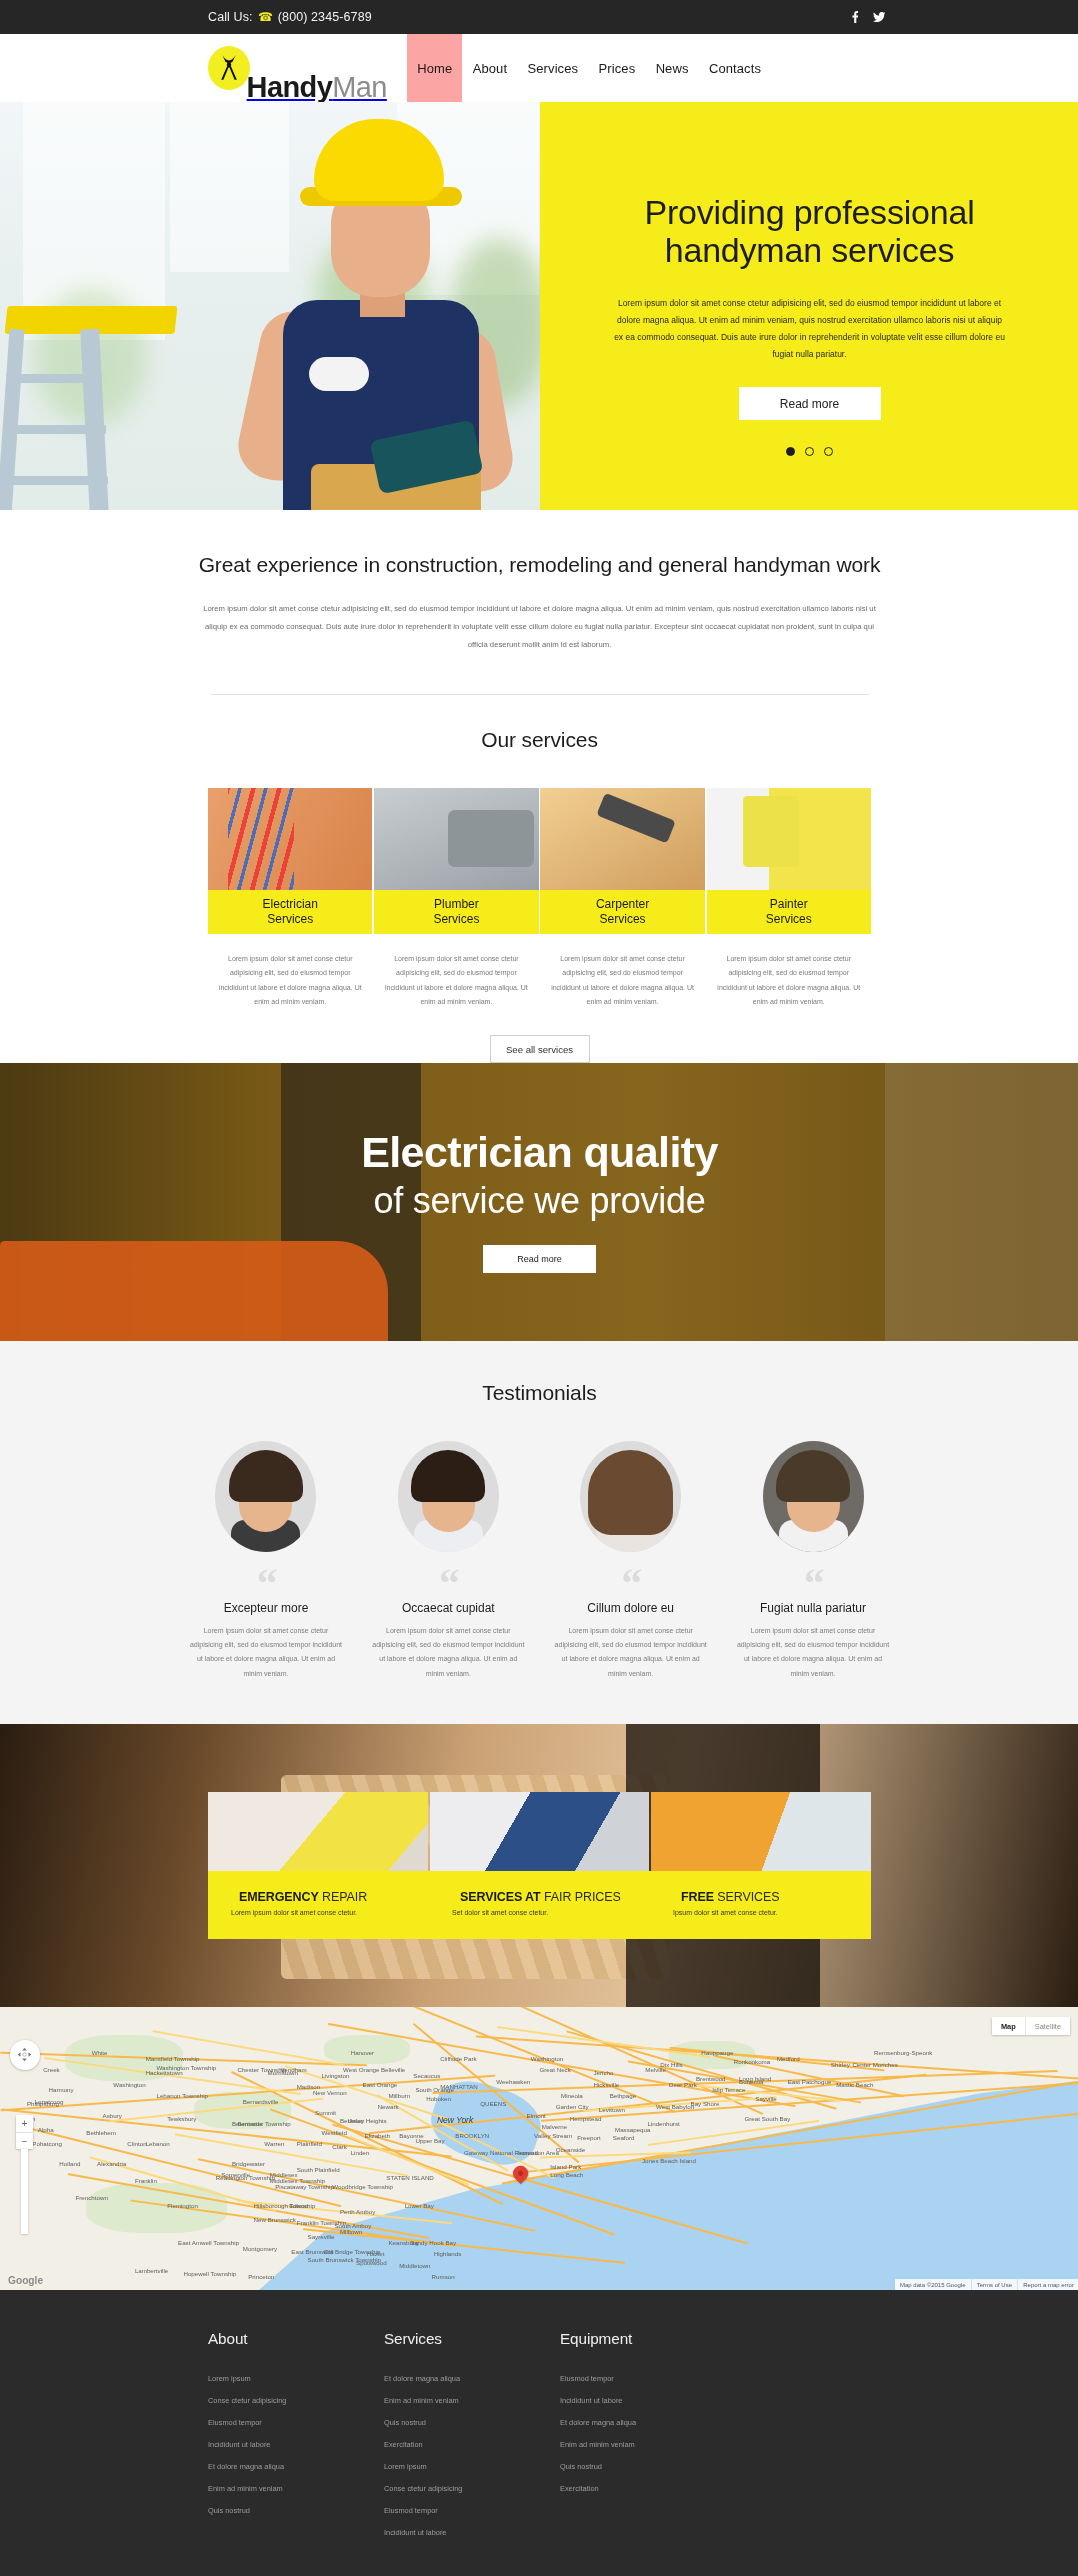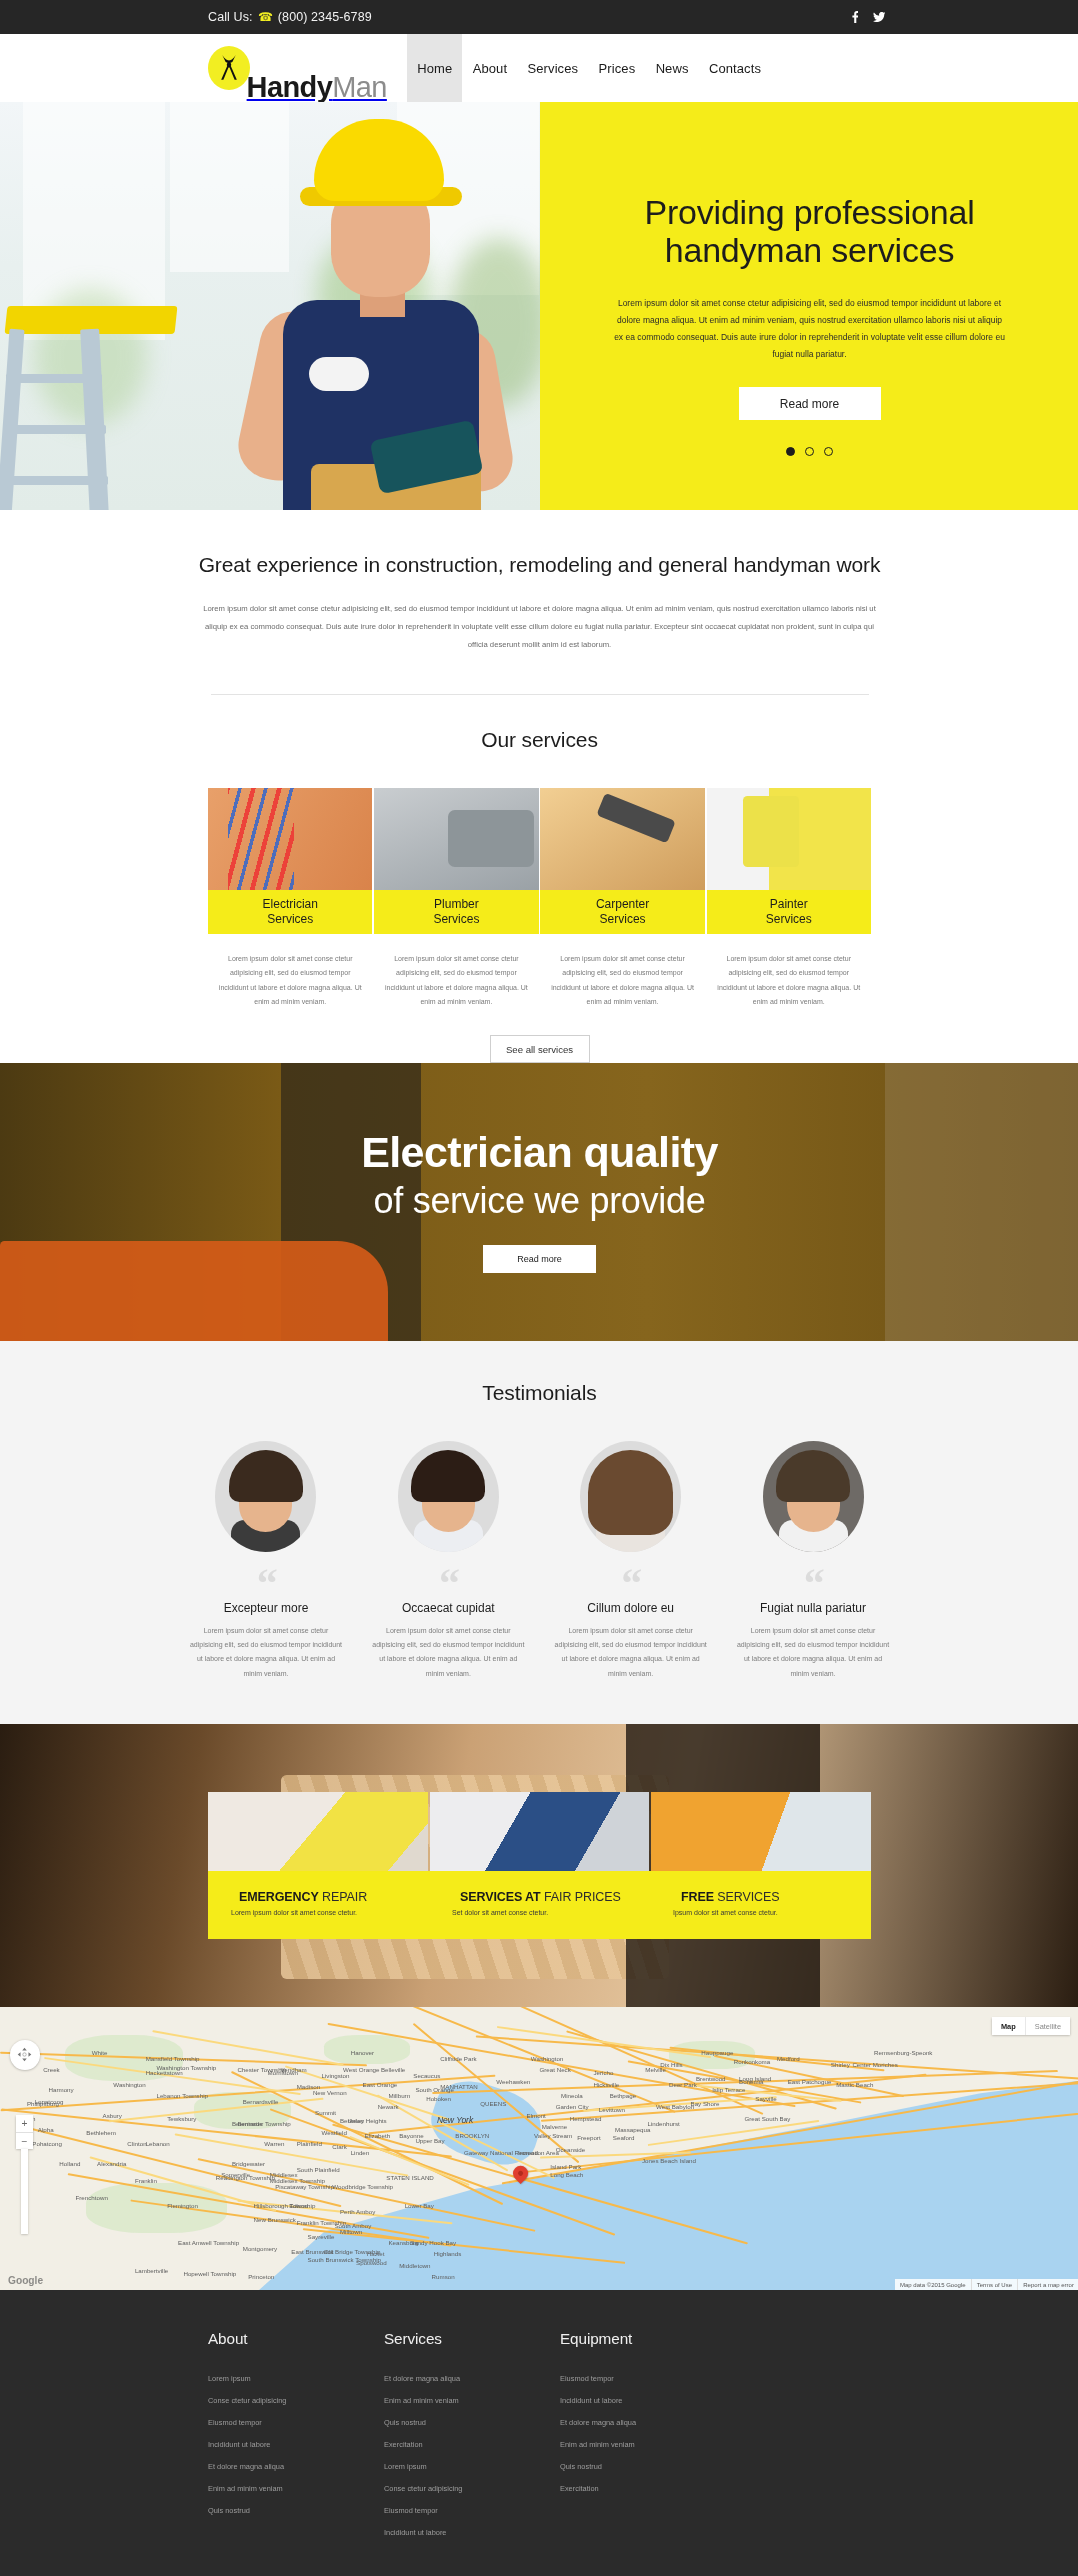--- a/index.html
+++ b/index.html
@@ -28,21 +28,21 @@
   .logo{display:flex;align-items:center;gap:0;margin-left:23px;}
   .logo-badge{width:42px;height:44px;border-radius:50%;background:#f2ee22;display:flex;align-items:center;
               justify-content:center;position:relative;z-index:1;}
   .logo-badge svg{display:block;}
   .logo-text{font-size:29px;line-height:1;letter-spacing:-0.6px;margin-left:-3.4px;font-weight:400;margin-top:38px;}
   .logo-text .a{color:#1a1a1a;font-weight:700;}
   .logo-text .b{color:#8c8c8c;font-weight:300;}
   .nav{position:absolute;left:222px;top:0;height:100%;display:flex;align-items:stretch;}
   .nav a{display:flex;align-items:center;padding:0 10.2px;font-size:13px;color:#1a1a1a;
          text-decoration:none;font-weight:400;letter-spacing:0.1px;}
-  .nav a.active{background:#e5e5e5;}
+  .nav a.active{background:#fca5a5;}
 
   
   .hero{height:408px;display:flex;position:relative;}
   .hero-img{width:540px;height:408px;position:relative;overflow:hidden;background:#e9eef1;}
   .hero-pane{flex:1;background:#f5ec19;position:relative;display:flex;flex-direction:column;
              align-items:center;justify-content:flex-start;padding-top:91px;}
   .hero-title{font-size:34px;line-height:1.12;color:#1d1d1d;text-align:center;font-weight:400;
               letter-spacing:-0.2px;width:420px;}
   .hero-text{width:391px;text-align:center;font-size:8.5px;line-height:2.0;color:#2b2b2b;margin-top:26px;}
   .hero-btn{margin-top:24px;background:#fff;border:none;width:142px;height:33px;font-size:12px;

